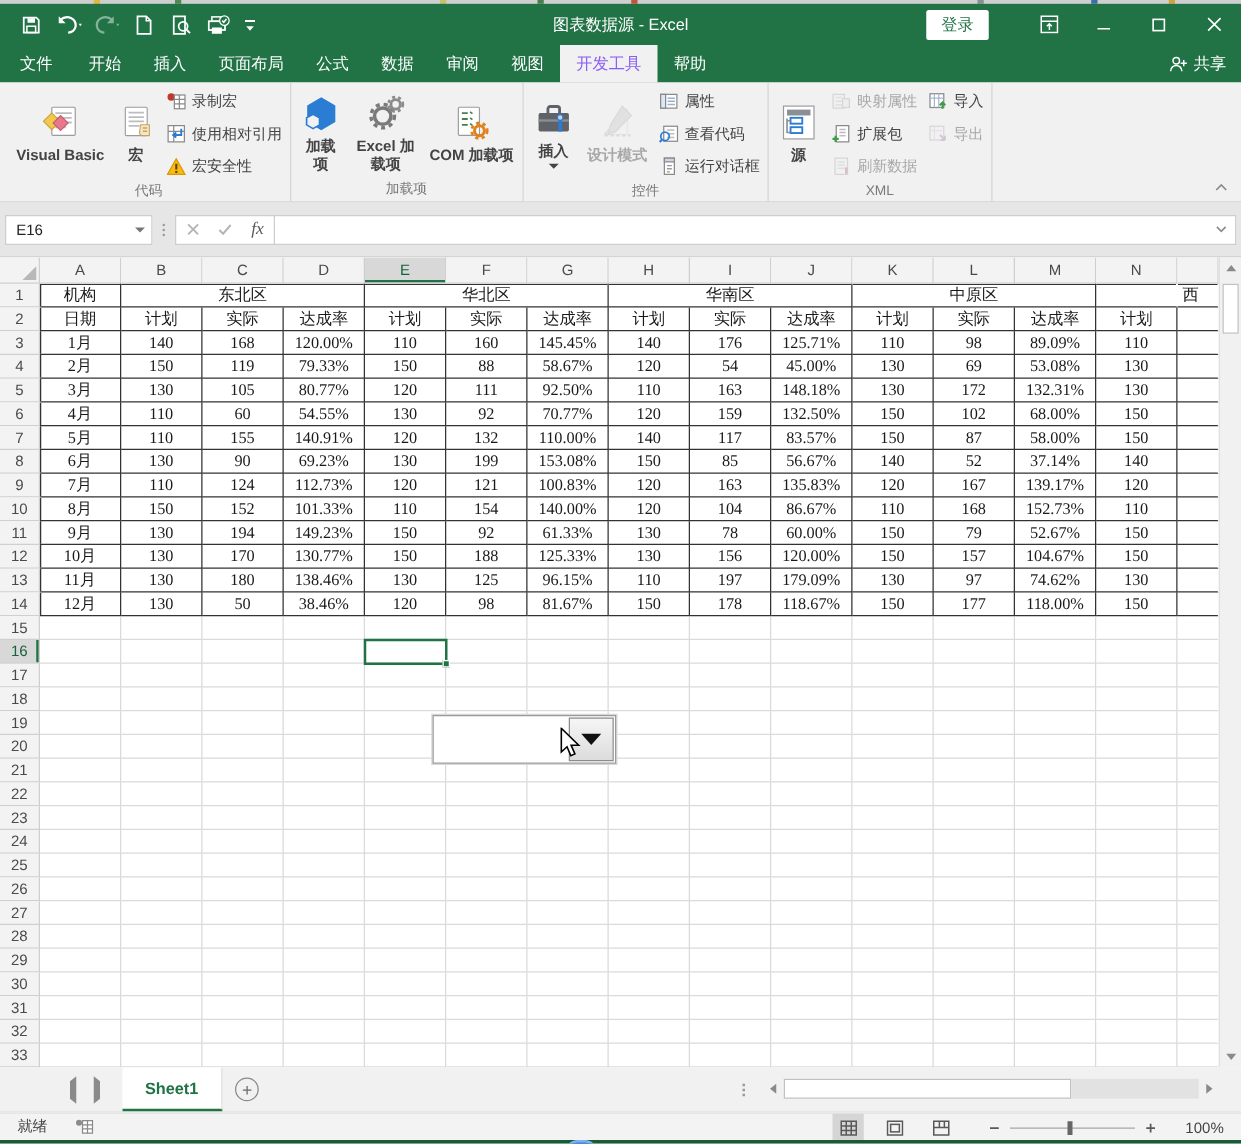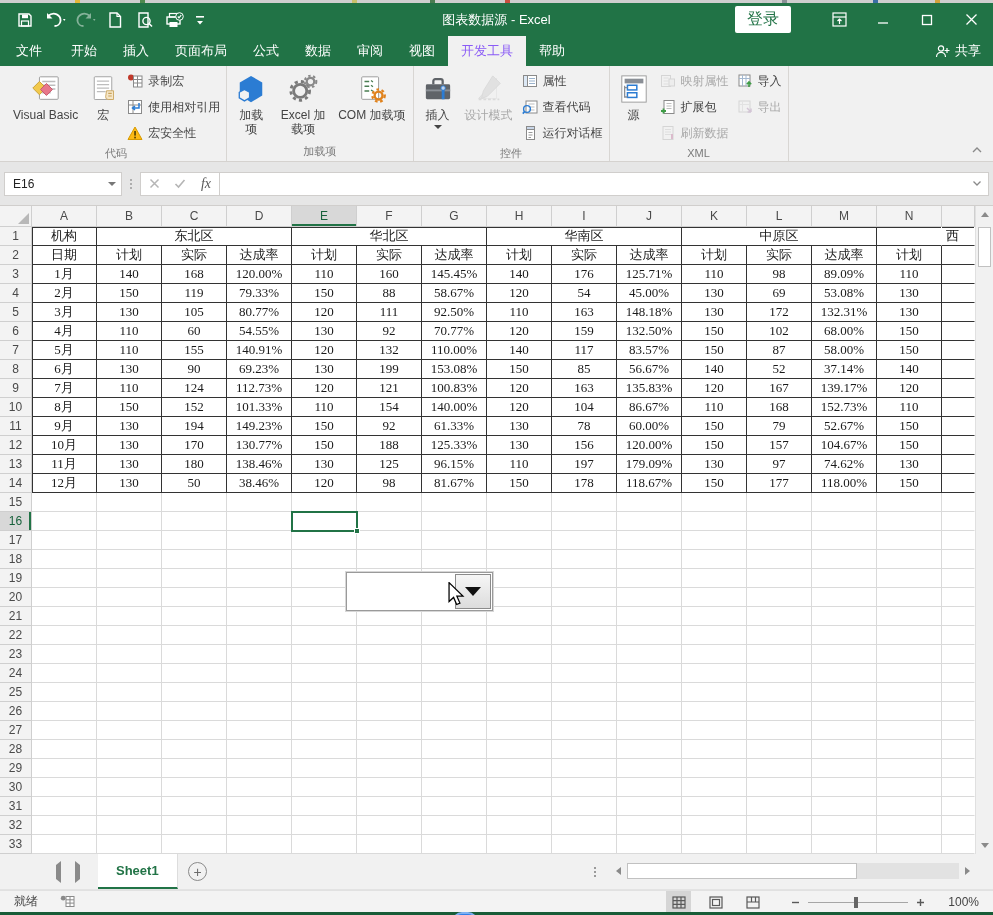--- a/index.html
+++ b/index.html
@@ -12,36 +12,36 @@
   .sliver i { position:absolute; top:0; height:3px; width:5px; }
 
   
   .titlebar { position:absolute; left:0; top:3px; width:993px; height:33px; background:#217346; display:flex; align-items:center; color:#fff; }
   .qat { display:flex; align-items:center; gap:4px; padding-left:12px; }
   .qbtn { width:26px; height:26px; display:flex; align-items:center; justify-content:center; }
   .qbtn.sm { width:16px; }
   .dim { opacity:.45; }
   .title-center { position:absolute; left:0; right:0; text-align:center; font-size:13px; color:#fff; pointer-events:none; }
   .tb-right { position:absolute; right:0; top:0; height:33px; display:flex; align-items:center; gap:0; }
-  .login { background:#fff; color:#217346; font-size:16px; padding:3px 12px; border-radius:2px; margin-right:26px; }
+  .login { background:#fff; color:#217346; font-size:13px; padding:3px 12px; border-radius:2px; margin-right:26px; }
   .winbtn { width:44px; height:33px; display:flex; align-items:center; justify-content:center; }
 
   
   .tabrow { position:absolute; left:0; top:36px; width:993px; height:30px; background:#217346; display:flex; align-items:stretch; color:#fff; }
   .rtab { padding:0 13px; display:flex; align-items:center; font-size:13px; cursor:default; }
   .rtab.active { background:#f1f1f1; color:#8b5cf6; }
   .searchbox { display:flex; align-items:center; gap:7px; margin-left:10px; color:rgba(255,255,255,.9); font-size:13px; }
   .share { position:absolute; right:12px; top:0; height:30px; display:flex; align-items:center; gap:5px; font-size:13px; color:#fff; }
 
   
   .ribbon { position:absolute; left:0; top:66px; width:993px; height:96px; background:#f1f1f1; border-bottom:1px solid #d5d2cf; display:flex; }
   .rgroup { position:relative; display:flex; flex-direction:column; border-right:1px solid #d8d6d3; padding:1px 2px 0 2px; }
   .rcontent { display:flex; flex:1; align-items:flex-start; padding-top:2px; }
   .glabel { text-align:center; font-size:11px; color:#7a7a7a; height:18px; line-height:16px; }
-  .bigbtn { display:flex; flex-direction:column; align-items:center; justify-content:flex-start; padding:3px 5px 1px 5px; min-width:40px; height:72px; color:#444; }
+  .bigbtn { display:flex; flex-direction:column; align-items:center; justify-content:center; padding:3px 5px 1px 5px; min-width:40px; height:72px; color:#444;font-weight:bold; }
   .bigbtn .bicon { height:34px; display:flex; align-items:center; justify-content:center; }
   .bigbtn .blabel { font-size:12px; line-height:14px; text-align:center; margin-top:2px; }
   .bigbtn.narrow .blabel { width:34px; }
   .bigbtn.w48 .blabel { width:50px; }
   .bigbtn.disabled { color:#a8a8a8; }
   .bigbtn.disabled svg { opacity:.45; }
   .dda { width:0; height:0; border-left:4px solid transparent; border-right:4px solid transparent; border-top:4px solid #444; margin-top:3px; }
   .smallcol { display:flex; flex-direction:column; justify-content:flex-start; gap:6px; padding:2px 4px; }
   .smallbtn { display:flex; align-items:center; gap:5px; height:20px; font-size:12px; color:#444; white-space:nowrap; }
   .smallbtn.disabled { color:#a8a8a8; }

